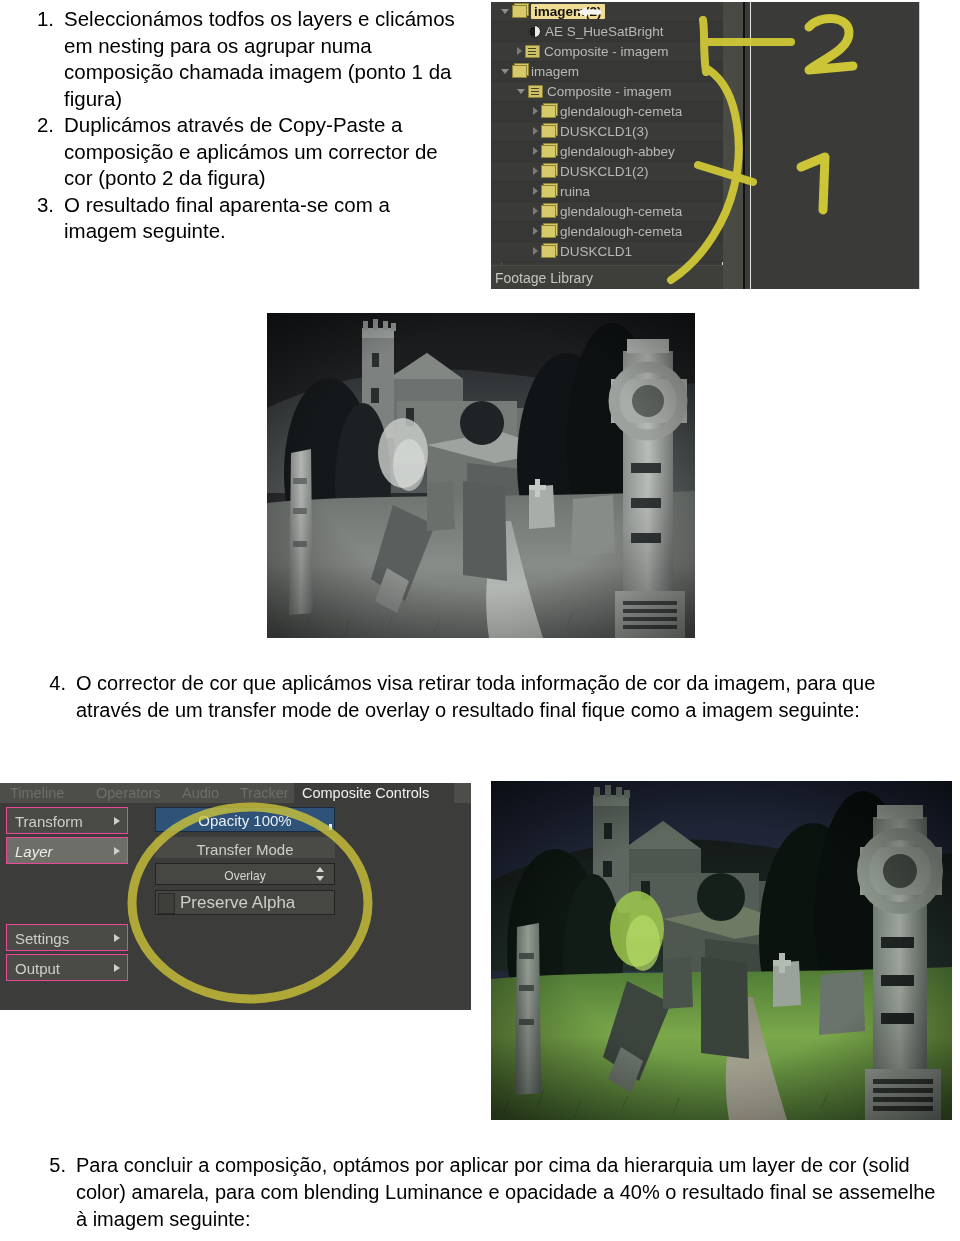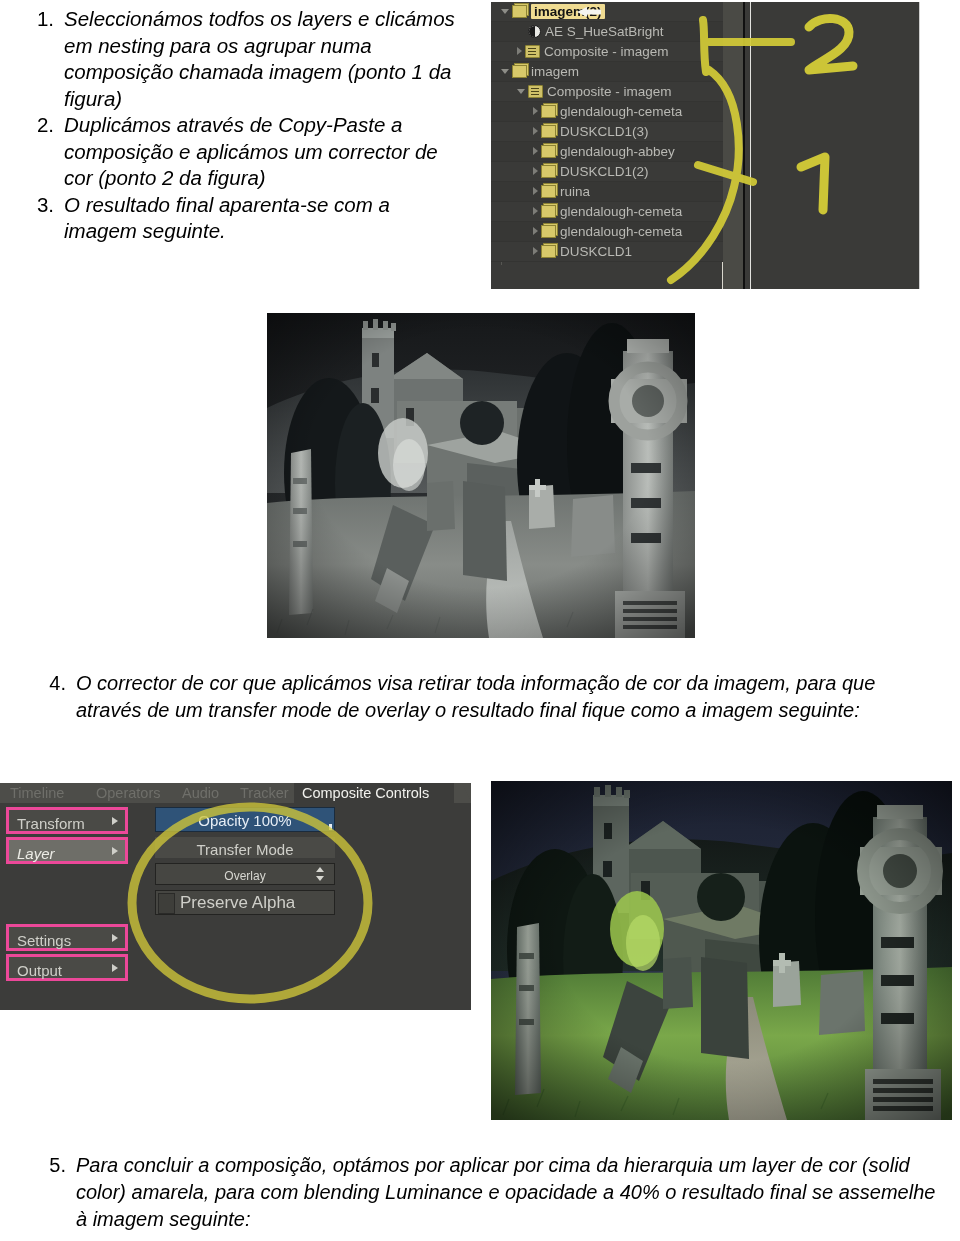--- a/index.html
+++ b/index.html
@@ -7,21 +7,21 @@
   body{
     width:960px;height:1241px;background:#ffffff;position:relative;
     font-family:"Liberation Sans","DejaVu Sans",sans-serif;
     overflow:hidden;
   }
 
   
   .doc-text{color:#000;font-size:20.5px;line-height:26.5px;}
   .oitem{display:flex;align-items:flex-start;margin:0;}
   .onum{width:36px;flex:0 0 36px;text-align:right;padding-right:10px;box-sizing:border-box;}
-  .obody{flex:1;font-style:italic;}
+  .obody{flex:1;}
 
   #intro-list{position:absolute;left:28px;top:6px;width:440px;}
   #intro-list .oitem{margin-bottom:0px;}
 
   #step4-block{position:absolute;left:46px;top:670px;width:890px;}
   #step4-block .onum{width:30px;flex:0 0 30px;}
   #step4-block .doc-text{font-size:20px;line-height:27px;}
 
   #step5-block{position:absolute;left:46px;top:1152px;width:900px;}
   #step5-block .onum{width:30px;flex:0 0 30px;}
@@ -97,21 +97,21 @@
   }
   .cc-tab.active{color:#f2f2ee;background:#3c3c3a;}
   .cc-tab-notch{
     position:absolute;top:0;right:-1px;width:0;height:0;
     border-top:20px solid #4d4d49;border-left:10px solid transparent;
   }
   #cc-left{position:absolute;left:6px;top:24px;width:122px;}
   .cc-cat{
     position:relative;height:27px;line-height:27px;background:#4a4a46;
     color:#cfcfc9;font-size:15px;padding-left:8px;margin-bottom:3px;
-    border:3px solid #ec4899;box-sizing:border-box;
+    border:1px solid #ec4899;box-sizing:border-box;
   }
   .cc-cat.sel{background:#6e6e68;color:#ececE6;font-style:italic;}
   .cc-cat .arr{
     position:absolute;right:7px;top:50%;margin-top:-4px;width:0;height:0;
     border-left:6px solid #cfcfc9;border-top:4px solid transparent;border-bottom:4px solid transparent;
   }
   .cc-gap{height:57px;}
   #cc-right{position:absolute;left:155px;top:24px;width:180px;}
   #opacity-slider{
     position:relative;height:25px;line-height:25px;text-align:center;
@@ -183,20 +183,21 @@
       <div class="lp-row alt"><span class="indent" style="width: 38px;"></span><span class="tri"></span><span class="ic ic-comp"></span><span class="lbl">glendalough-cemeta</span></div>
       <div class="lp-row"><span class="indent" style="width: 38px;"></span><span class="tri"></span><span class="ic ic-comp"></span><span class="lbl">DUSKCLD1(3)</span></div>
       <div class="lp-row alt"><span class="indent" style="width: 38px;"></span><span class="tri"></span><span class="ic ic-comp"></span><span class="lbl">glendalough-abbey</span></div>
       <div class="lp-row"><span class="indent" style="width: 38px;"></span><span class="tri"></span><span class="ic ic-comp"></span><span class="lbl">DUSKCLD1(2)</span></div>
       <div class="lp-row alt"><span class="indent" style="width: 38px;"></span><span class="tri"></span><span class="ic ic-comp"></span><span class="lbl">ruina</span></div>
       <div class="lp-row"><span class="indent" style="width: 38px;"></span><span class="tri"></span><span class="ic ic-comp"></span><span class="lbl">glendalough-cemeta</span></div>
       <div class="lp-row alt"><span class="indent" style="width: 38px;"></span><span class="tri"></span><span class="ic ic-comp"></span><span class="lbl">glendalough-cemeta</span></div>
       <div class="lp-row"><span class="indent" style="width: 38px;"></span><span class="tri"></span><span class="ic ic-comp"></span><span class="lbl">DUSKCLD1</span></div>
     </div>
 
+  <div id="lp-footer">Footage Library</div>
 
   <svg id="lp-annot" viewBox="0 0 428 287">
     <g stroke="#d4cc37" stroke-width="7" fill="none" stroke-linecap="round" opacity="0.92">
 
       <path d="M218 68 C 250 90, 252 150, 243 185 C 236 215, 215 255, 180 278" stroke-width="8"></path>
 
       <path d="M215 70 C 212 50, 214 30, 212 18" stroke-width="8"></path>
 
       <path d="M218 40 L 300 40" stroke-width="8"></path>
 

